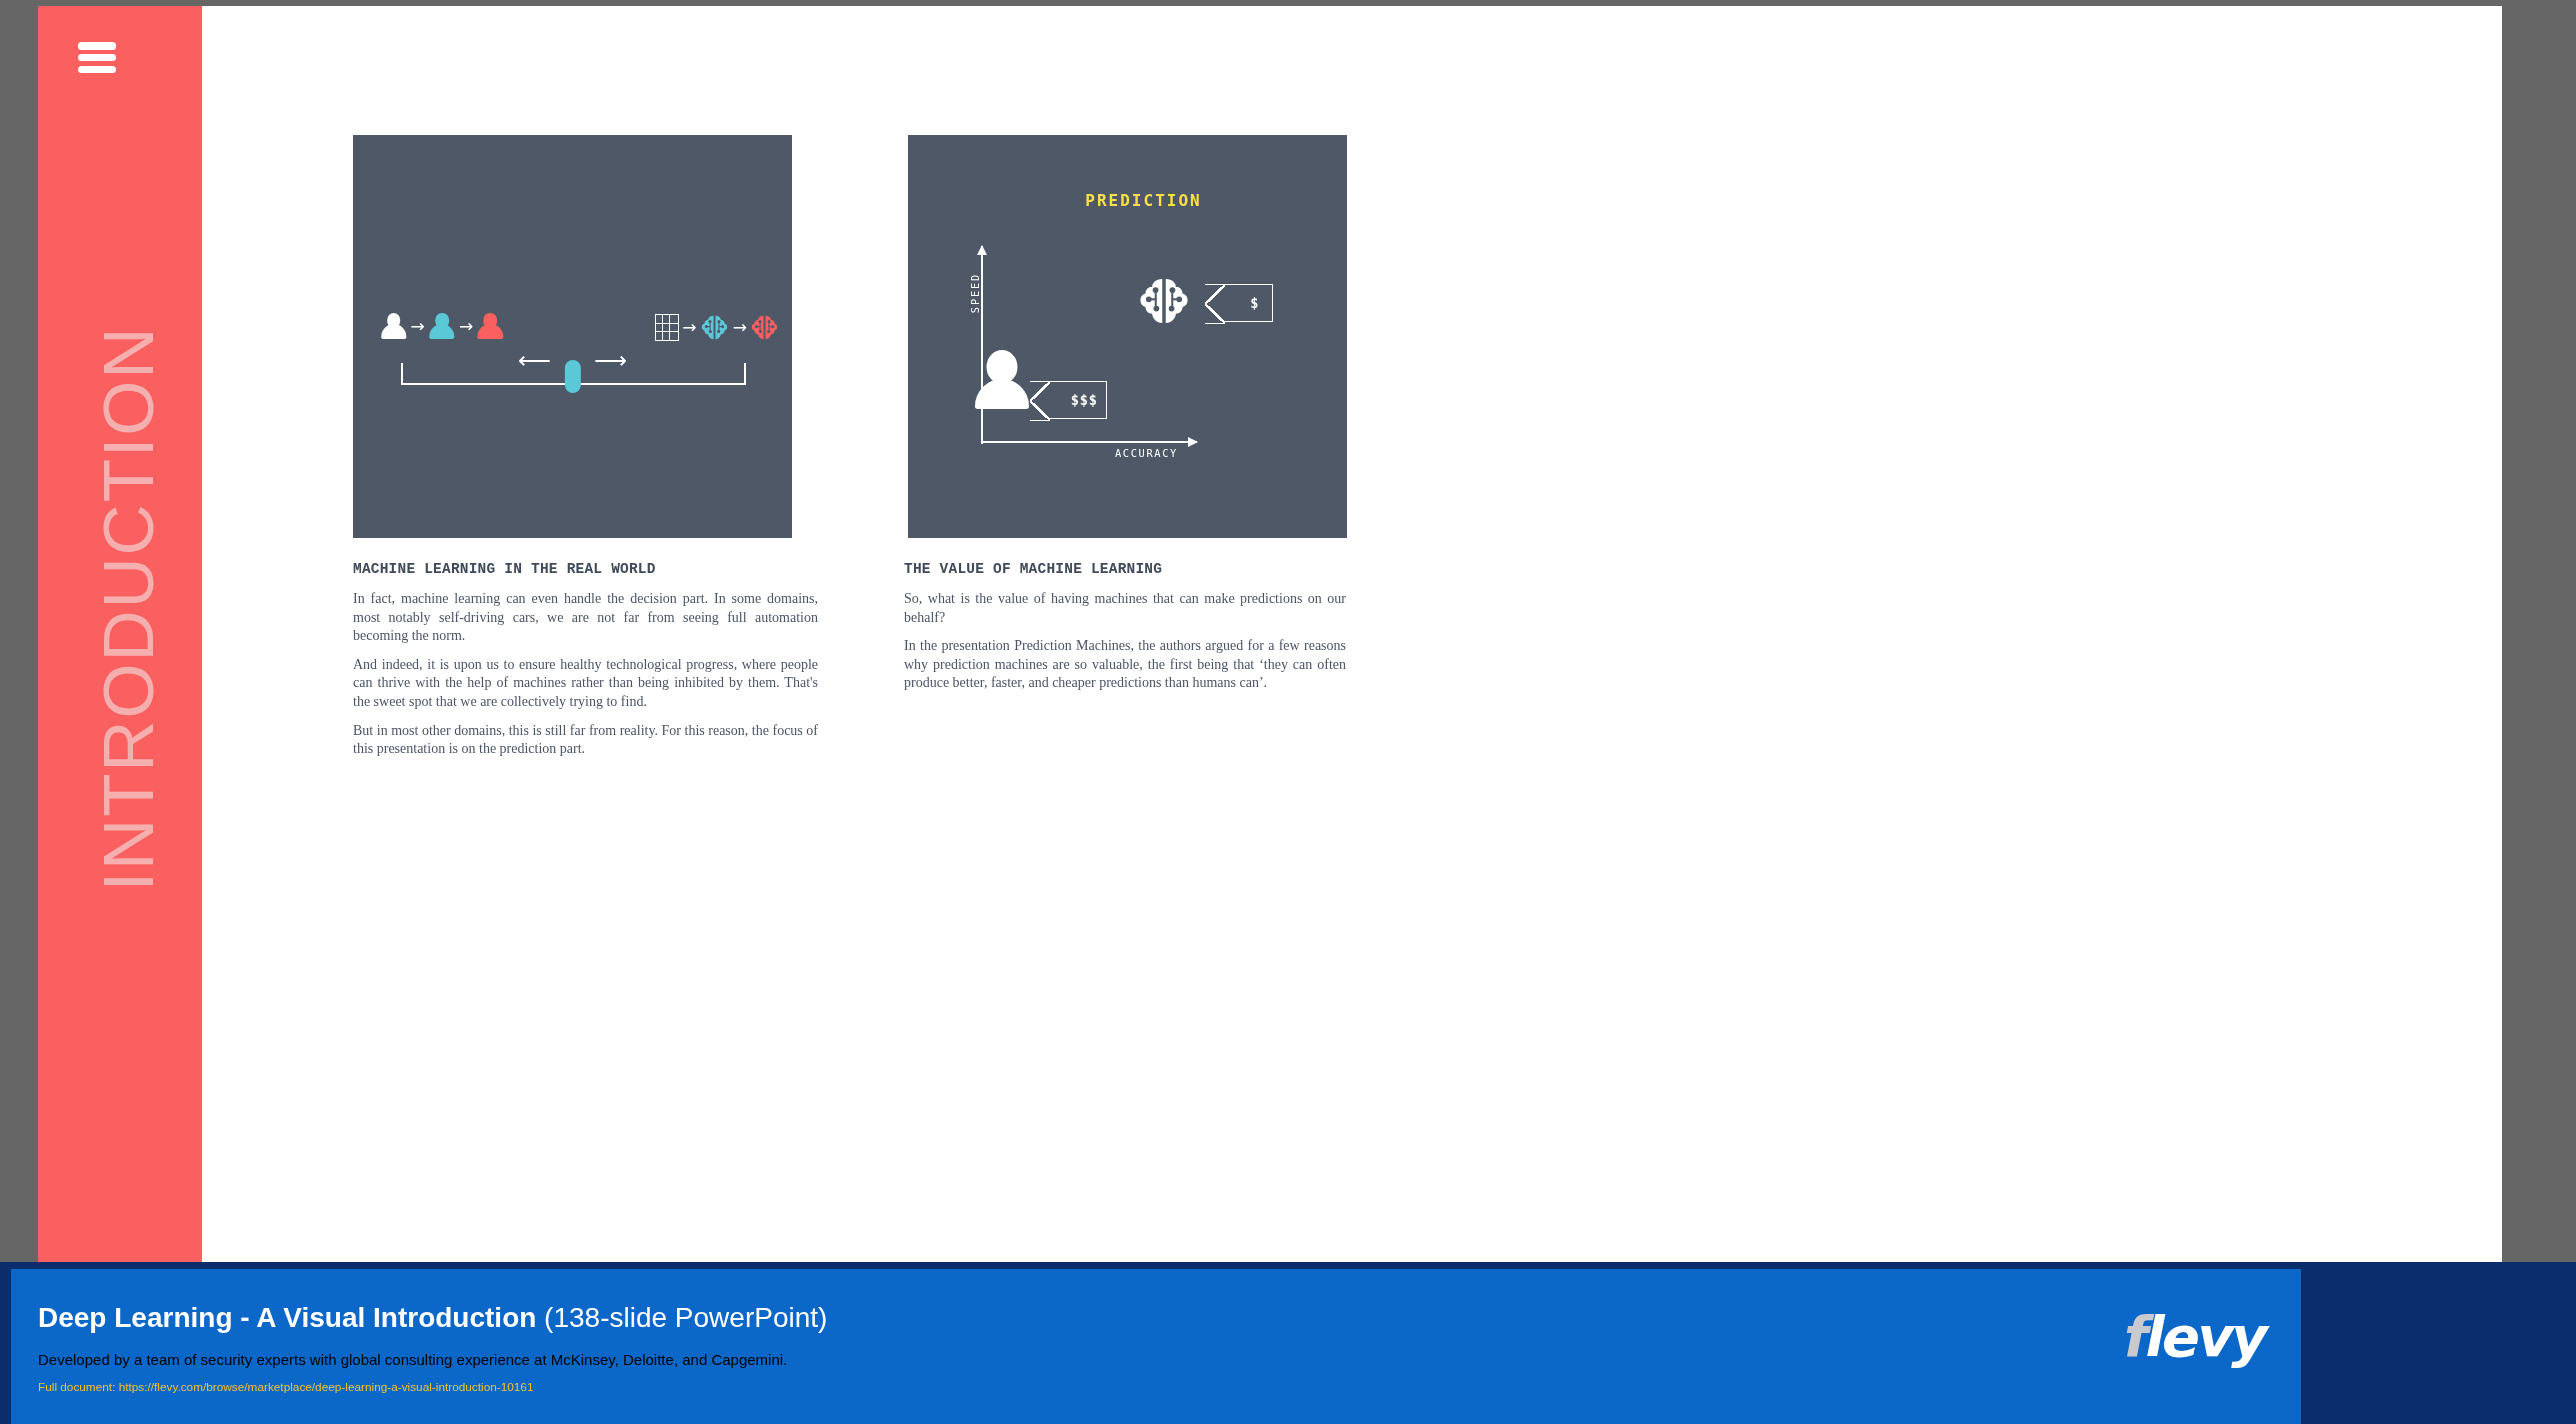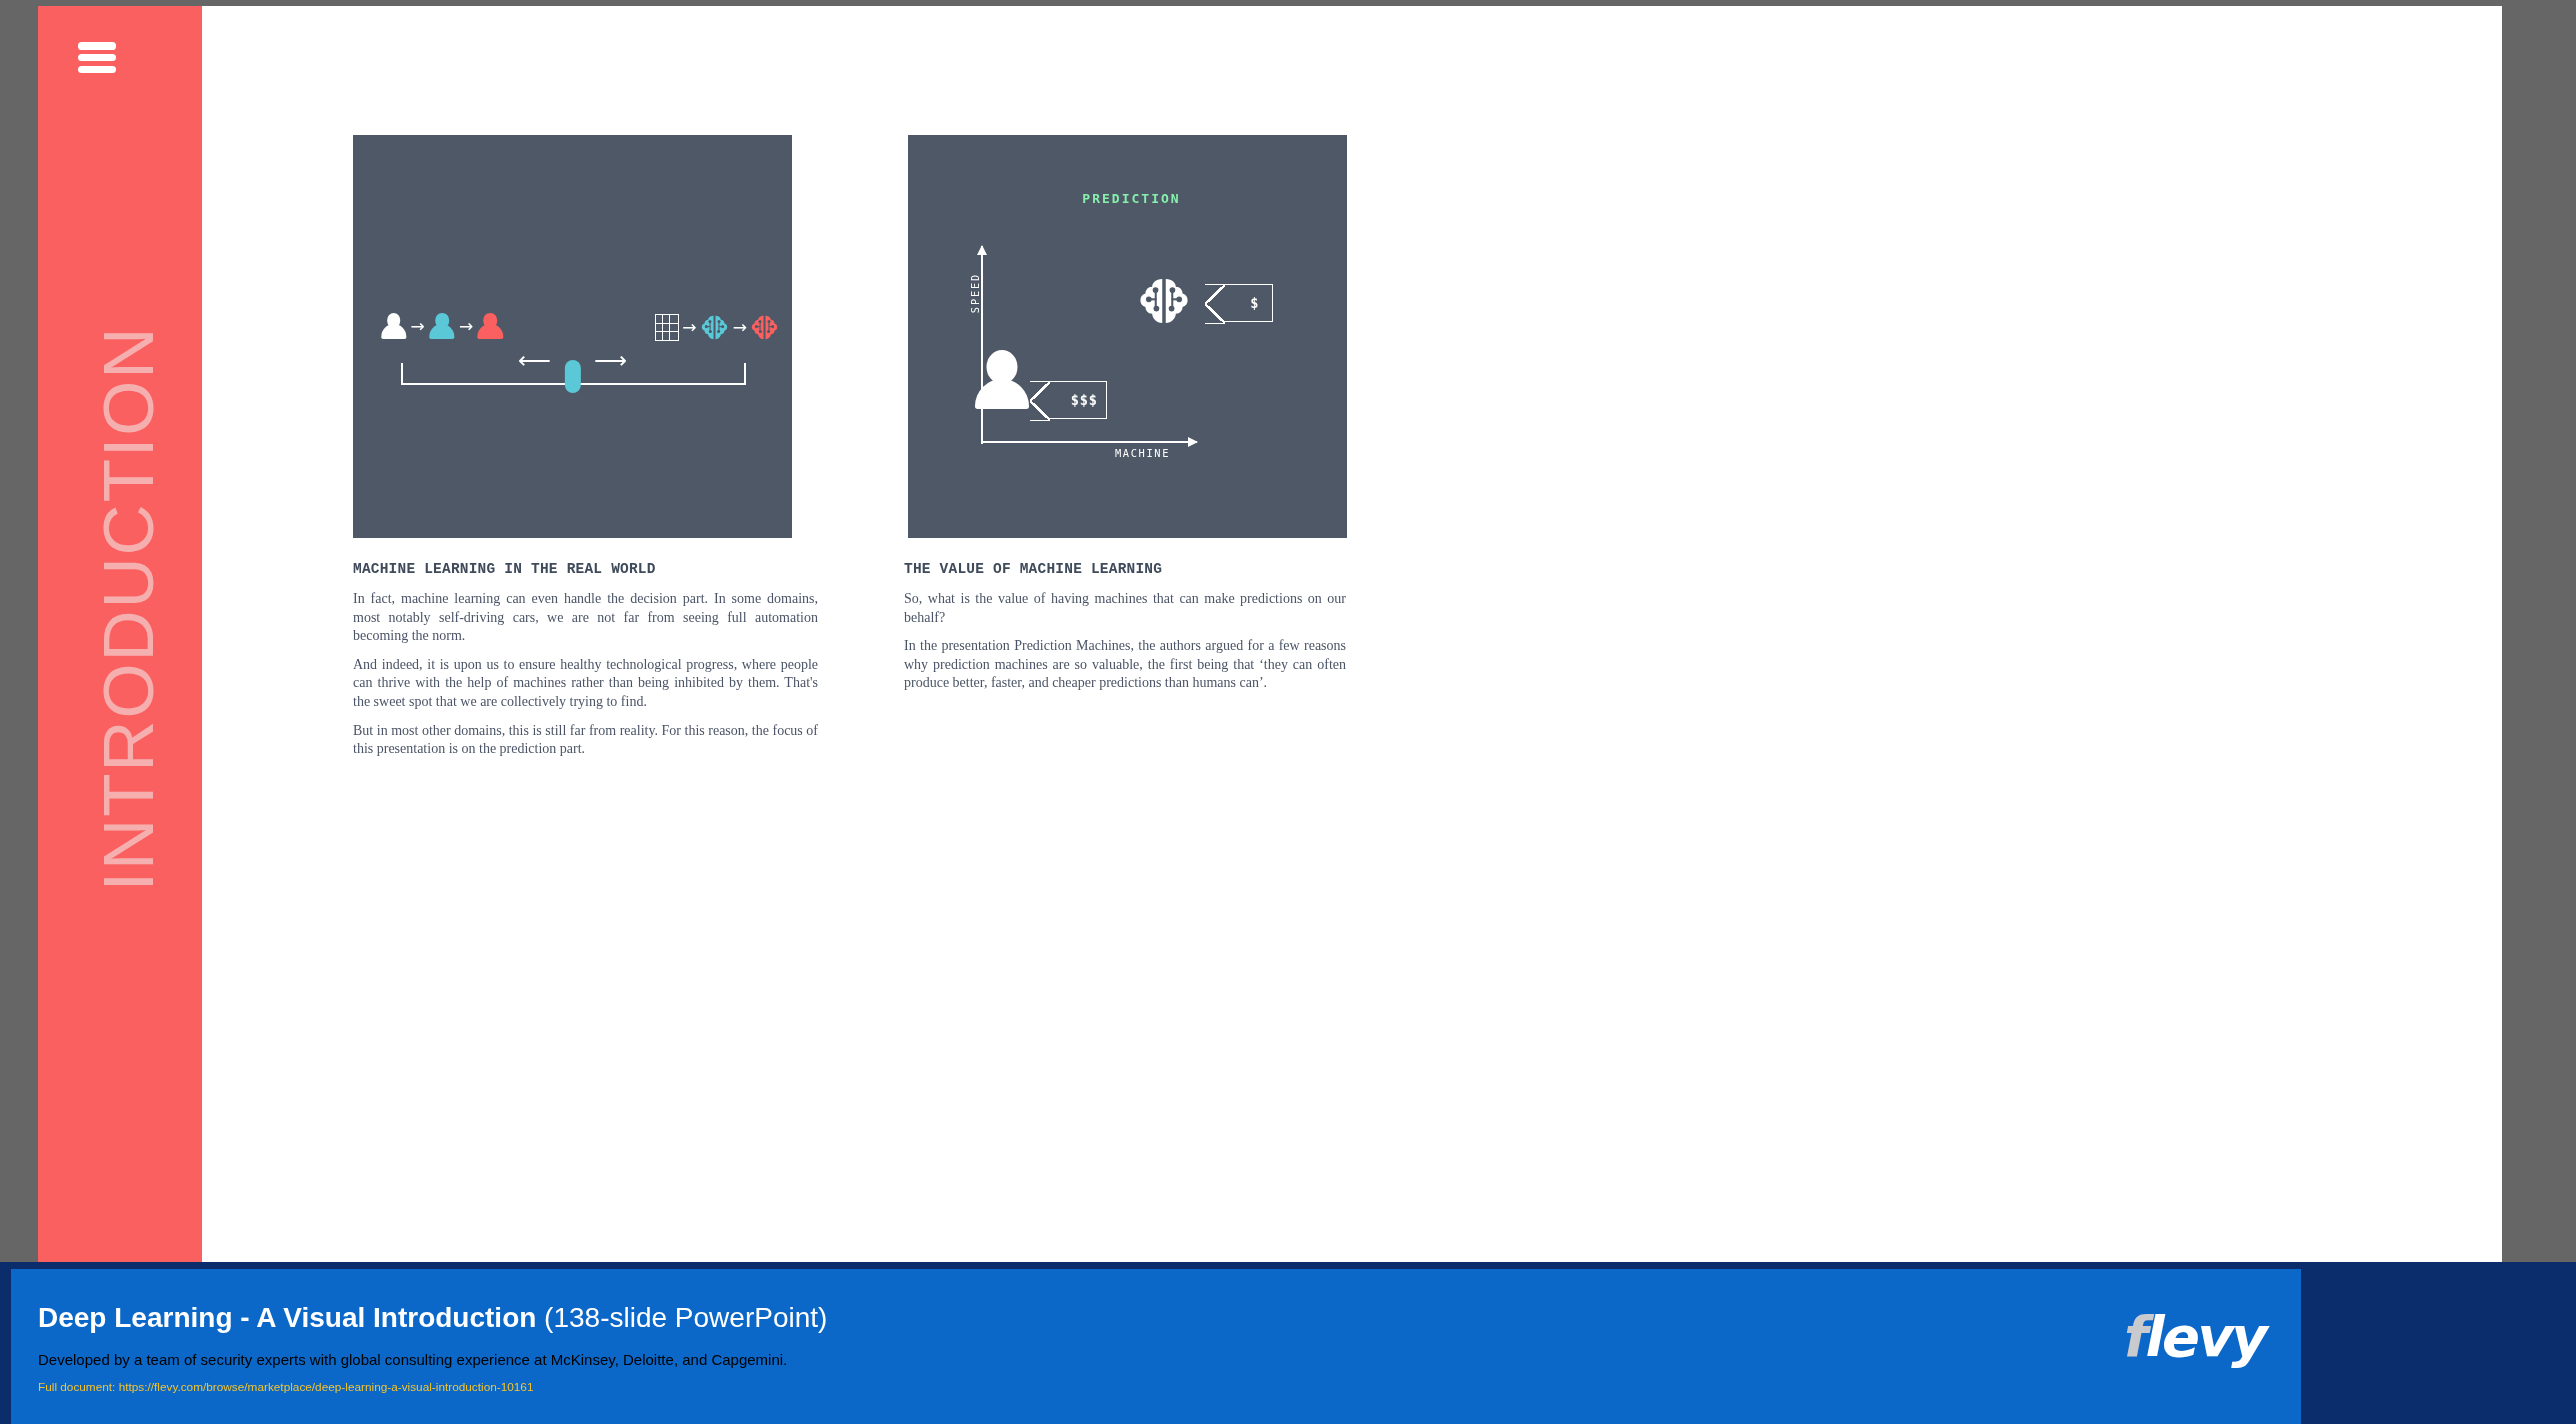--- a/index.html
+++ b/index.html
@@ -113,23 +113,23 @@
     font-family:"DejaVu Sans", sans-serif;
   }
   .slider-handle{
     position:absolute; left:50%; top:225px; transform:translateX(-50%);
     width:16.3px; height:33px; border-radius:8.2px; background:#5bc8d8;
   }
 
   
   .rd-wrap{ position:absolute; left:0; top:0; width:439px; height:403px; color:#fff; }
   .rd-title{
-    position:absolute; top:56px; left:4px; width:100%;
-    text-align:center; font-size:13px; font-weight:700;
-    letter-spacing:2px; color:#86efac;
+    position:absolute; top:56px; left:16px; width:100%;
+    text-align:center; font-size:16px; font-weight:700;
+    letter-spacing:2px; color:#fde047;
     font-family:"DejaVu Sans Mono", monospace;
   }
   .axis-y{
     position:absolute; left:73px; top:111px;
     width:1.8px; height:198px; background:#ffffff;
   }
   .axis-y::before{
     content:""; position:absolute; left:-4.1px; top:-0.9px;
     border-left:5px solid transparent; border-right:5px solid transparent;
     border-bottom:10px solid #ffffff;
@@ -343,21 +343,21 @@
       </div>
 
       <div class="panel panel-right">
         <div class="rd-wrap">
 
           <div class="rd-title">PREDICTION</div>
 
           <div class="axis-y"></div>
           <div class="axis-x"></div>
           <div class="label-speed">SPEED</div>
-          <div class="label-accuracy">MACHINE</div>
+          <div class="label-accuracy">ACCURACY</div>
 
           <svg class="big-brain" viewBox="0 0 64 64">
             <g fill="#ffffff">
               <path d="M30 6 C22 6 18 11 18 15 C13 15 10 19 10 23 C6 24 4 27 4 31 C4 35 6 38 10 39 C10 43 13 47 18 47 C18 52 23 58 30 58 Z"></path>
               <path d="M34 6 C42 6 46 11 46 15 C51 15 54 19 54 23 C58 24 60 27 60 31 C60 35 58 38 54 39 C54 43 51 47 46 47 C46 52 41 58 34 58 Z"></path>
             </g>
             <g fill="#4e5866">
               <circle cx="22" cy="19" r="3.4"></circle>
                 <circle cx="14" cy="30" r="3.4"></circle>
               <circle cx="23" cy="41" r="3.4"></circle>

